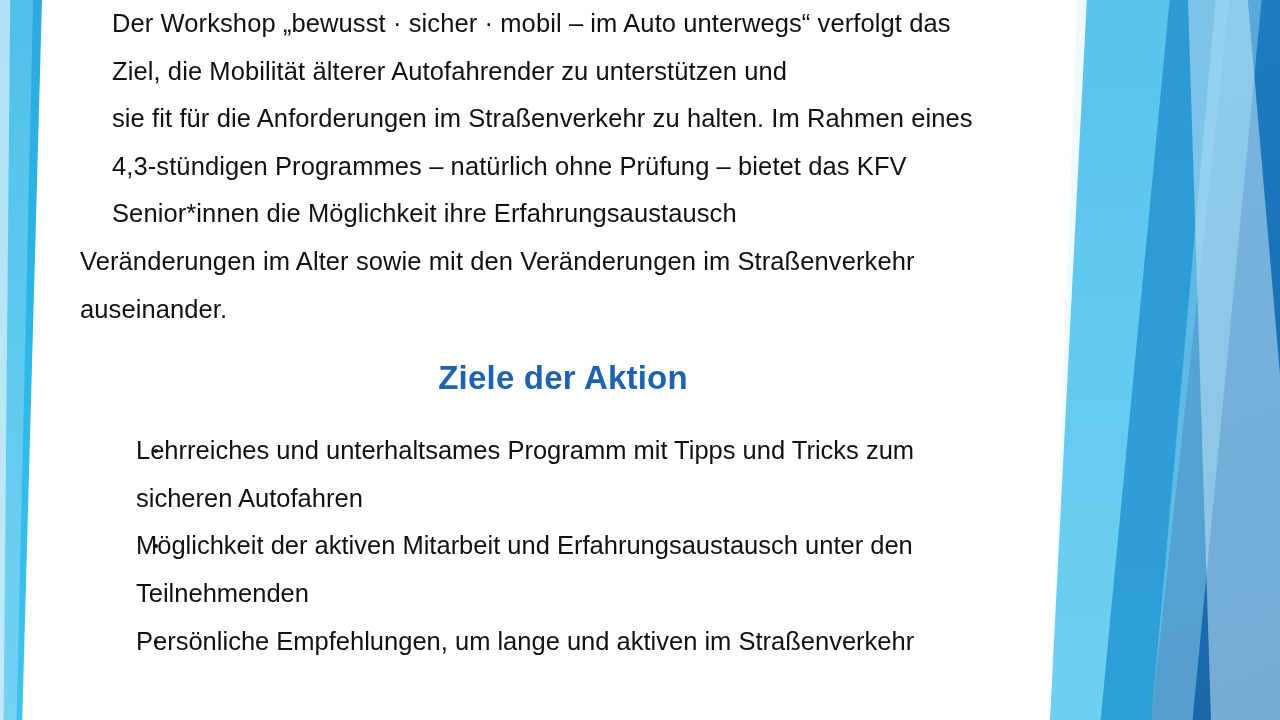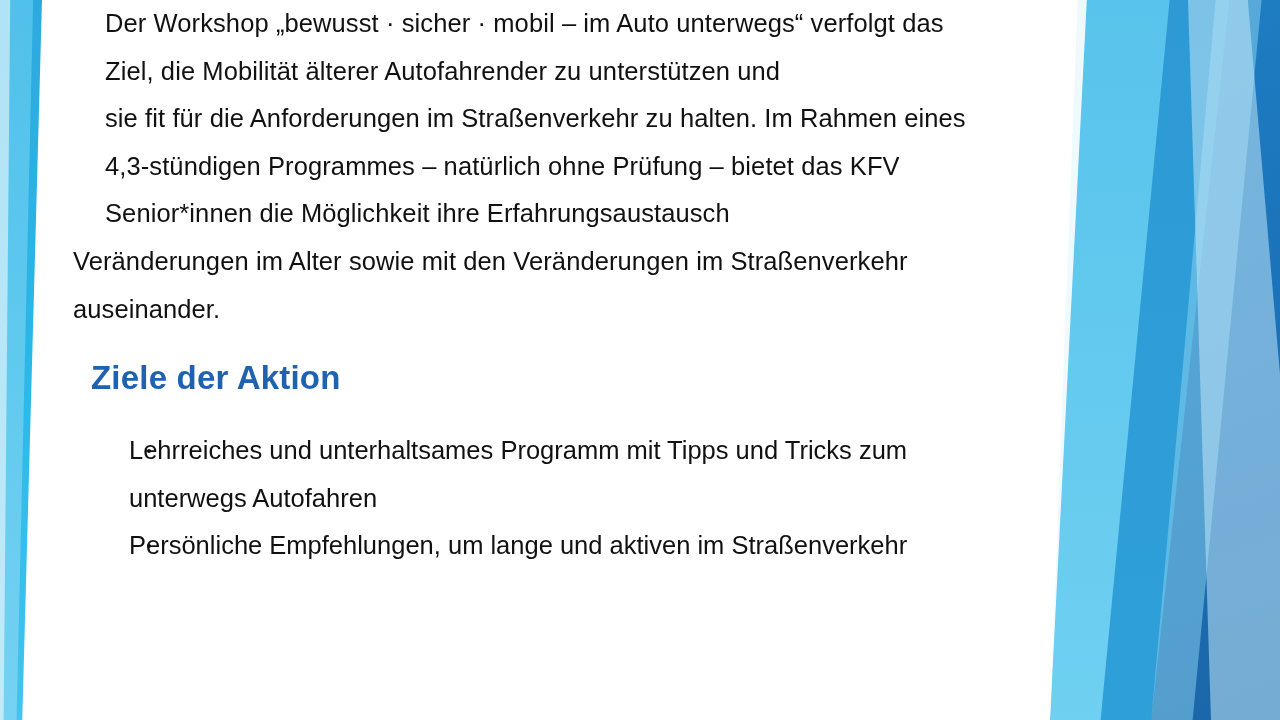--- a/index.html
+++ b/index.html
@@ -104,21 +104,21 @@
     right: 0; top: 0;
     width: 230px; height: 720px;
     background: #8ed6f2;
     clip-path: polygon(72% 0, 92% 0, 62% 100%, 44% 100%);
     opacity: .5;
   }
 
   
   .content {
     position: absolute;
-    left: 73px;
+    left: 80px;
     top: 0;
     width: 948px;
     height: 720px;
     padding: 0;
   }
   .para {
     margin: 0;
     padding: 0 0 0 0;
     color: #111111;
     font-size: 25.5px;
@@ -134,20 +134,21 @@
   }
   .para .ln.indent {
     padding-left: 32px;
   }
   .heading {
     margin: 26px 0 0 18px;
     color: #1F62B0;
     font-size: 33px;
     font-weight: bold;
     letter-spacing: .2px;
+    text-align: center;
   }
   ul.bullets {
     list-style: none;
     margin: 30px 0 0 0;
     padding: 0 0 0 8px;
     color: #111111;
     font-size: 25.5px;
     line-height: 47.6px;
   }
   ul.bullets > li {
@@ -203,21 +204,26 @@
       <span class="ln">Veränderungen im Alter sowie mit den Veränderungen im Straßenverkehr</span>
       <span class="ln">auseinander.</span>
     </div>
 
     <div class="heading">Ziele der Aktion</div>
 
     <ul class="bullets">
       <li>
         <span class="dot"></span>
         <span class="bl">Lehrreiches und unterhaltsames Programm mit Tipps und Tricks zum</span>
-        <span class="bl cont">unterwegs Autofahren</span>
+        <span class="bl cont">sicheren Autofahren</span>
+      </li>
+      <li>
+        <span class="dot"></span>
+        <span class="bl">Möglichkeit der aktiven Mitarbeit und Erfahrungsaustausch unter den</span>
+        <span class="bl cont">Teilnehmenden</span>
       </li>
       <li>
         <span class="dot"></span>
         <span class="bl">Persönliche Empfehlungen, um lange und aktiven im Straßenverkehr</span>
       </li>
     </ul>
 
   </div>
 </div>
 

